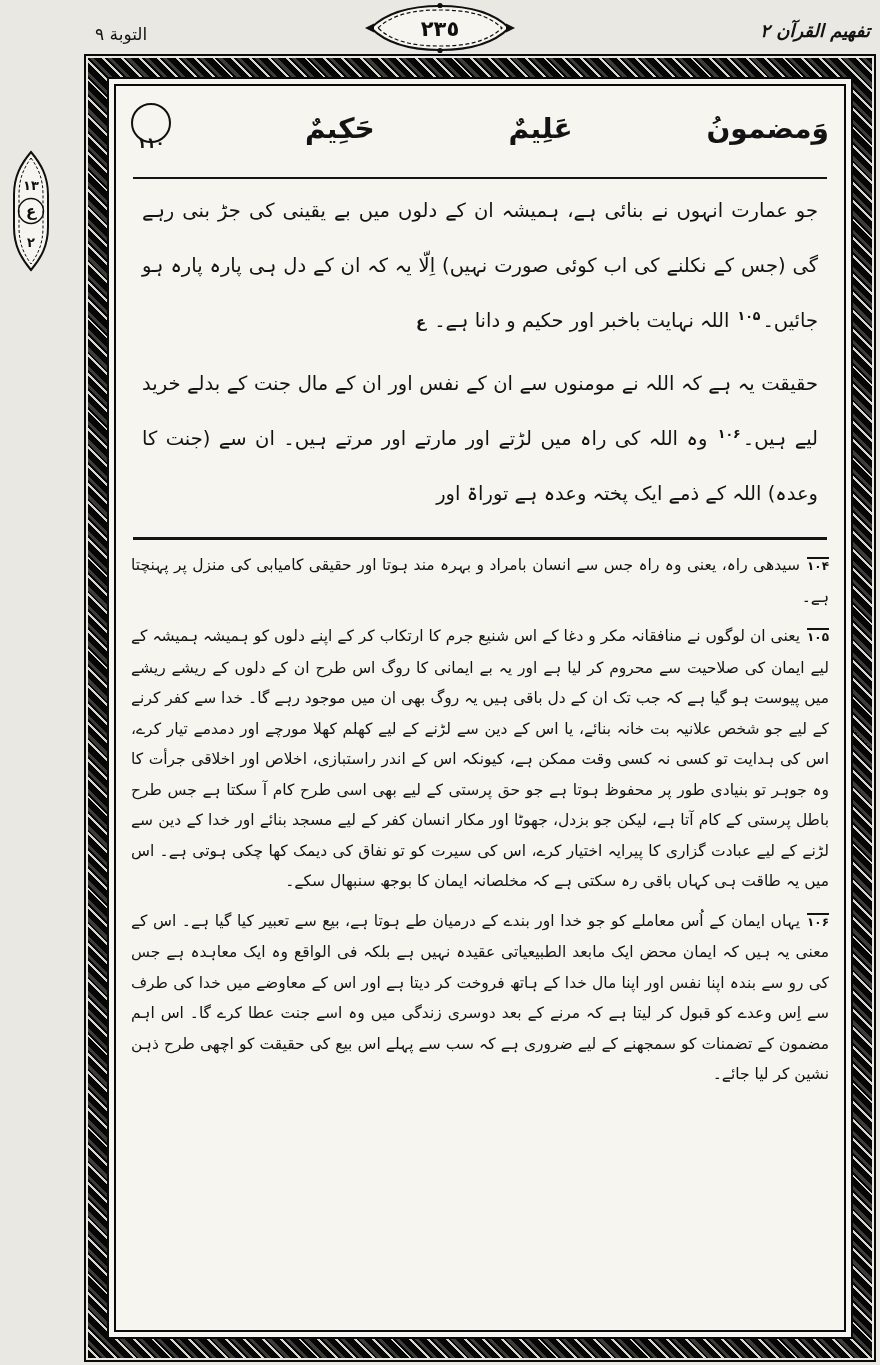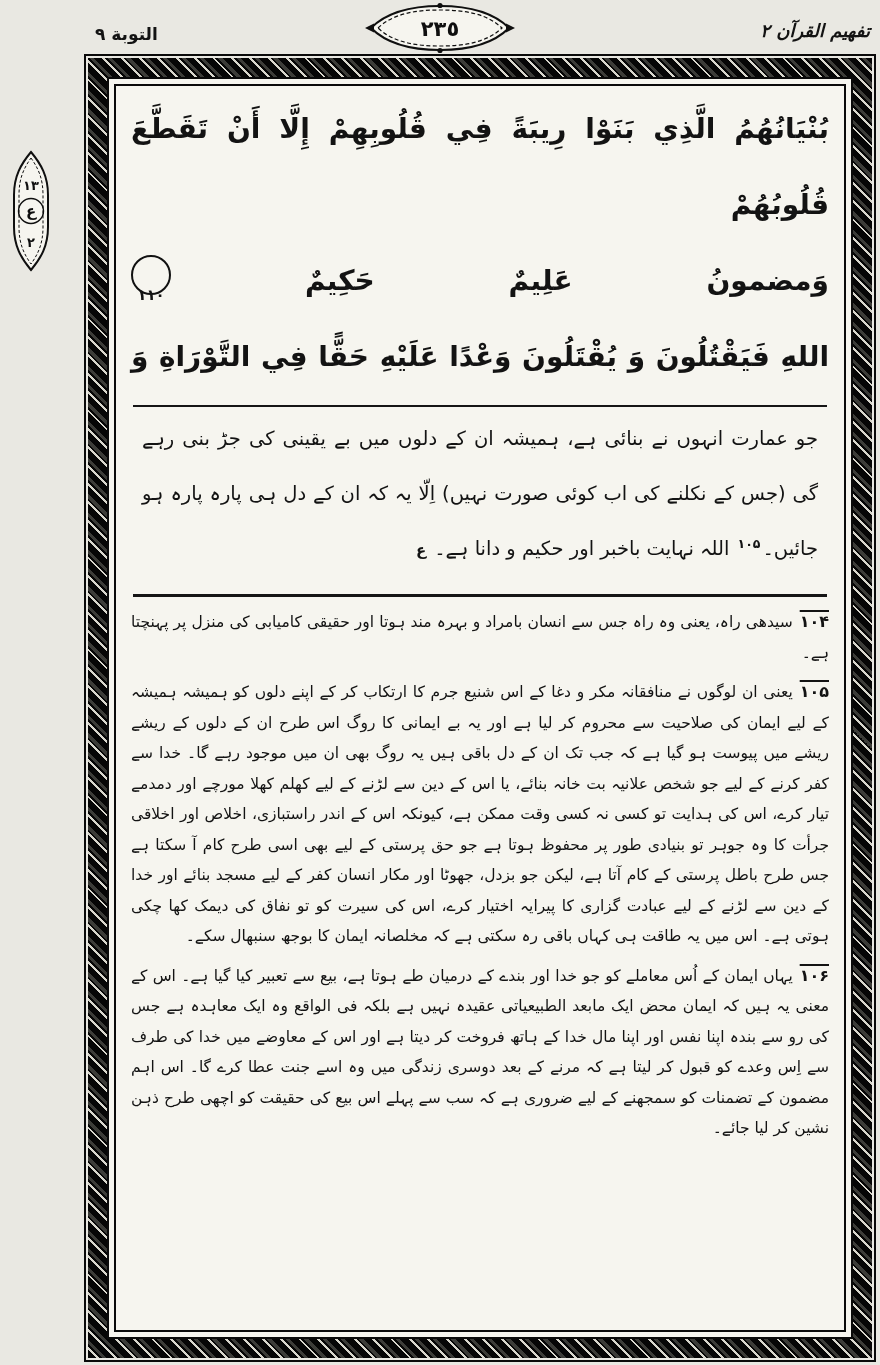--- a/index.html
+++ b/index.html
@@ -7,21 +7,21 @@
   body {
     position:relative;
     background:#e9e8e2;
     font-family:"DejaVu Sans", sans-serif;
     color:#131313;
     overflow:hidden;
   }
   
   .hdr-left {
     position:absolute; top:24px; left:95px;
-    font-size:17px; font-weight:bold; direction:rtl;
+    font-size:17px; font-weight:normal; direction:rtl;
   }
   .hdr-right {
     position:absolute; top:20px; right:10px;
     font-size:18px; font-weight:bold; direction:rtl;font-style:italic;
   }
   .medallion { position:absolute; top:2px; left:50%; transform:translateX(-50%); }
   .margin-ornament { position:absolute; left:7px; top:150px; }
 
   
   .frame {
@@ -71,21 +71,21 @@
   }
   .ruku-mark { font-size:15px; font-weight:bold; padding-right:8px; }
 
   
   .footnotes p {
     font-size:15.5px; line-height:30.5px;
     text-align:justify; direction:rtl;
     margin:0 0 9px;
   }
   .fn-num {
-    font-size:16px; font-weight:bold;
+    font-size:12px; font-weight:bold;
     text-decoration:overline; text-decoration-thickness:2px;
     padding-left:7px; letter-spacing:1px;
   }
 </style>
 </head>
 <body>
 
 <div class="hdr-left">التوبة ٩</div>
 <div class="hdr-right">تفهيم القرآن ٢</div>
 
@@ -105,34 +105,33 @@
   <circle cx="24" cy="61" r="12.5" fill="none" stroke="#0f0f0f" stroke-width="1.4"></circle>
   <text x="24" y="40" text-anchor="middle" font-size="13" font-weight="bold" fill="#0f0f0f">۱۳</text>
   <text x="24" y="66" text-anchor="middle" font-size="15" font-weight="bold" fill="#0f0f0f">ع</text>
   <text x="24" y="97" text-anchor="middle" font-size="13" font-weight="bold" fill="#0f0f0f">۲</text>
 </svg>
 
 <div class="frame">
   <div class="content">
 
     <div class="quran">
-      <div class="quran-line">بُنْيَانُهُمُ الَّذِي بَنَوْا رِيبَةً فِي قُلُوبِهِمْ إِلَّا أَنْ تَقَطَّعَ قُلُوبُهُمْ</div>
       <div class="quran-line">
         <span>وَمضمونُ عَلِيمٌ حَكِيمٌ</span>
         <span class="ayah-badge">
             <span>١١٠</span>
           </span>
       </div>
-      <div class="quran-line">اللهِ فَيَقْتُلُونَ وَ يُقْتَلُونَ وَعْدًا عَلَيْهِ حَقًّا فِي التَّوْرَاةِ وَ</div>
     </div>
 
     <hr class="rule rule-1">
 
     <div class="translation">
       <p><span>جو عمارت انہوں نے بنائی ہے، ہمیشہ ان کے دلوں میں بے یقینی کی جڑ بنی رہے گی (جس کے نکلنے کی اب کوئی صورت نہیں) اِلّا یہ کہ ان کے دل ہی پارہ پارہ ہو جائیں۔</span><sup class="fn-marker">۱۰۵</sup> <span>اللہ نہایت باخبر اور حکیم و دانا ہے۔</span><span class="ruku-mark">ع</span></p>
+      <p><span>حقیقت یہ ہے کہ اللہ نے مومنوں سے ان کے نفس اور ان کے مال جنت کے بدلے خرید لیے ہیں۔</span><sup class="fn-marker">۱۰۶</sup> <span>وہ اللہ کی راہ میں لڑتے اور مارتے اور مرتے ہیں۔ ان سے (جنت کا وعدہ) اللہ کے ذمے ایک پختہ وعدہ ہے توراۃ اور</span></p>
     </div>
 
     <hr class="rule rule-2">
 
     <div class="footnotes">
       <p class="footnote"><span class="fn-num">۱۰۴</span><span class="fn-text">سیدھی راہ، یعنی وہ راہ جس سے انسان بامراد و بہرہ مند ہوتا اور حقیقی کامیابی کی منزل پر پہنچتا ہے۔</span></p>
       <p class="footnote"><span class="fn-num">۱۰۵</span><span class="fn-text">یعنی ان لوگوں نے منافقانہ مکر و دغا کے اس شنیع جرم کا ارتکاب کر کے اپنے دلوں کو ہمیشہ ہمیشہ کے لیے ایمان کی صلاحیت سے محروم کر لیا ہے اور یہ بے ایمانی کا روگ اس طرح ان کے دلوں کے ریشے ریشے میں پیوست ہو گیا ہے کہ جب تک ان کے دل باقی ہیں یہ روگ بھی ان میں موجود رہے گا۔ خدا سے کفر کرنے کے لیے جو شخص علانیہ بت خانہ بنائے، یا اس کے دین سے لڑنے کے لیے کھلم کھلا مورچے اور دمدمے تیار کرے، اس کی ہدایت تو کسی نہ کسی وقت ممکن ہے، کیونکہ اس کے اندر راستبازی، اخلاص اور اخلاقی جرأت کا وہ جوہر تو بنیادی طور پر محفوظ ہوتا ہے جو حق پرستی کے لیے بھی اسی طرح کام آ سکتا ہے جس طرح باطل پرستی کے کام آتا ہے، لیکن جو بزدل، جھوٹا اور مکار انسان کفر کے لیے مسجد بنائے اور خدا کے دین سے لڑنے کے لیے عبادت گزاری کا پیرایہ اختیار کرے، اس کی سیرت کو تو نفاق کی دیمک کھا چکی ہوتی ہے۔ اس میں یہ طاقت ہی کہاں باقی رہ سکتی ہے کہ مخلصانہ ایمان کا بوجھ سنبھال سکے۔</span></p>
       <p class="footnote"><span class="fn-num">۱۰۶</span><span class="fn-text">یہاں ایمان کے اُس معاملے کو جو خدا اور بندے کے درمیان طے ہوتا ہے، بیع سے تعبیر کیا گیا ہے۔ اس کے معنی یہ ہیں کہ ایمان محض ایک مابعد الطبیعیاتی عقیدہ نہیں ہے بلکہ فی الواقع وہ ایک معاہدہ ہے جس کی رو سے بندہ اپنا نفس اور اپنا مال خدا کے ہاتھ فروخت کر دیتا ہے اور اس کے معاوضے میں خدا کی طرف سے اِس وعدے کو قبول کر لیتا ہے کہ مرنے کے بعد دوسری زندگی میں وہ اسے جنت عطا کرے گا۔ اس اہم مضمون کے تضمنات کو سمجھنے کے لیے ضروری ہے کہ سب سے پہلے اس بیع کی حقیقت کو اچھی طرح ذہن نشین کر لیا جائے۔</span></p>
 
     </div>

